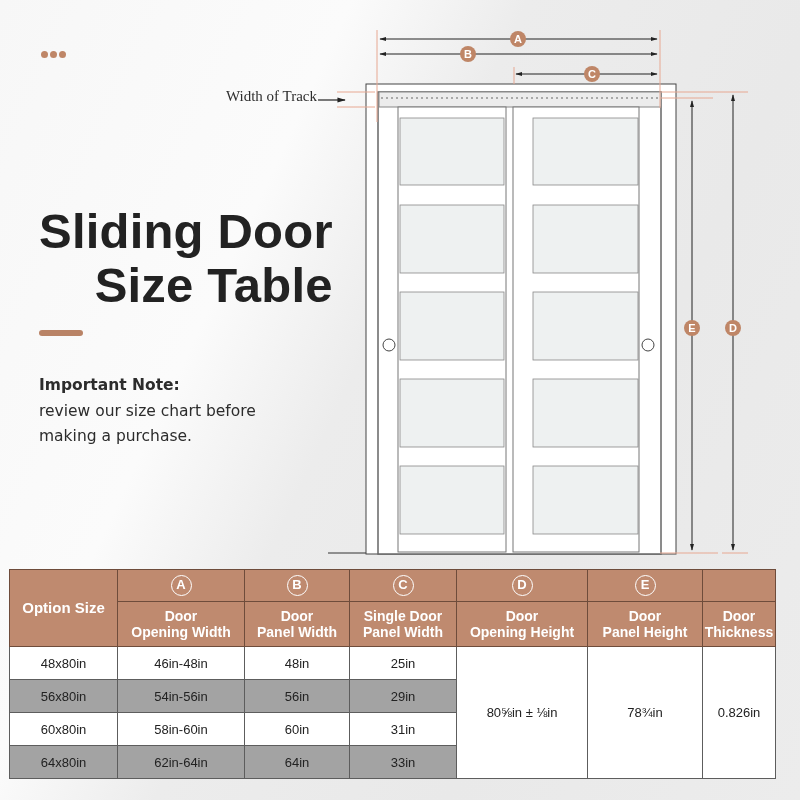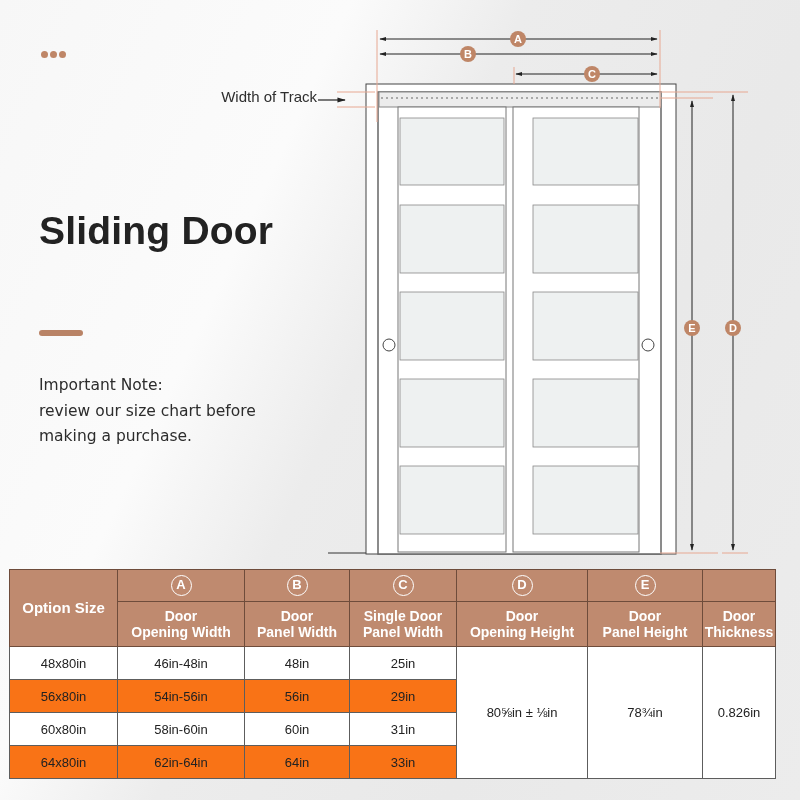--- a/index.html
+++ b/index.html
@@ -8,57 +8,58 @@
     position: relative;
     font-family: "Liberation Sans", sans-serif;
     background: linear-gradient(115deg, #f7f7f7 0%, #fbfbfb 30%, #ececec 45%, #e9e9e9 70%, #ececec 100%);
     color: #222;
   }
   .dots { position: absolute; left: 41px; top: 51px; display: flex; gap: 2px; }
   .dots span { width: 7px; height: 7px; border-radius: 50%; background: #bf8667; display: block; }
   .title {
     position: absolute; left: 39px; top: 204px;
     font-family: "Liberation Sans", sans-serif; font-weight: 700;
-    font-size: 39px; line-height: 54px; color: #222; letter-spacing: 0.2px; text-align: right;
+    font-size: 49px; line-height: 54px; color: #222; letter-spacing: 0.2px; text-align: right;
   }
   .accent-bar { position: absolute; left: 39px; top: 330px; width: 44px; height: 6px; border-radius: 3px; background: #b98366; }
   .note { position: absolute; left: 39px; top: 373px; font-family: "DejaVu Sans", sans-serif; font-size: 15.5px; line-height: 25.5px; color: #2c2c2c; }
-  .note .head { font-weight: 400; }
+  .note .head { font-weight: 700; }
   .track-label {
     position: absolute; left: 170px; top: 86px; width: 147px;
-    text-align: right; font-family: Liberation Sans, sans-serif; font-size: 15px; line-height: 21px; color: #2e2e2e;
+    text-align: right; font-family: Liberation Serif, serif; font-size: 15px; line-height: 21px; color: #2e2e2e;
   }
   svg.diagram { position: absolute; left: 0; top: 0; }
   .table-wrap {
     position: absolute; left: 9px; top: 569px; width: 766px; background: #fff;
   }
   table { border-collapse: collapse; width: 766px; table-layout: fixed; }
   th, td { border: 1px solid #5d5d5d; text-align: center; }
   thead th { background: #bf8a6f; color: #fff; font-weight: 700; font-size: 14px; line-height: 16px; border-color: #6e4c3b; }
   thead tr.letters th { height: 32px; }
   thead tr.labels th { height: 45px; }
   .circ {
     display: inline-block; width: 21px; height: 21px; border: 1.5px solid #fff; border-radius: 50%;
     font-size: 13px; line-height: 18px; font-weight: 700; color: #fff;
   }
   tbody td { font-size: 13px; color: #222; height: 33px; background: #fff; }
-  tbody tr:nth-child(2) td.alt, tbody tr:nth-child(4) td.alt { background: #f97316; }
+  tbody tr:nth-child(2) td.alt, tbody tr:nth-child(4) td.alt { background: #a3a3a3; }
   .merged { background: #fff !important; margin-top: 6px; }
 </style>
 </head>
 <body>
 
 <div class="dots">
   <span></span>
   <span></span>
   <span></span>
 </div>
 
 <div class="title">
   <div>Sliding Door</div>
+  <div>Size Table</div>
 </div>
 <div class="accent-bar"></div>
 
 <div class="note">
   <div class="head">Important Note:</div>
   <div>review our size chart before</div>
   <div>making a purchase.</div>
 </div>
 
 <div class="track-label">

